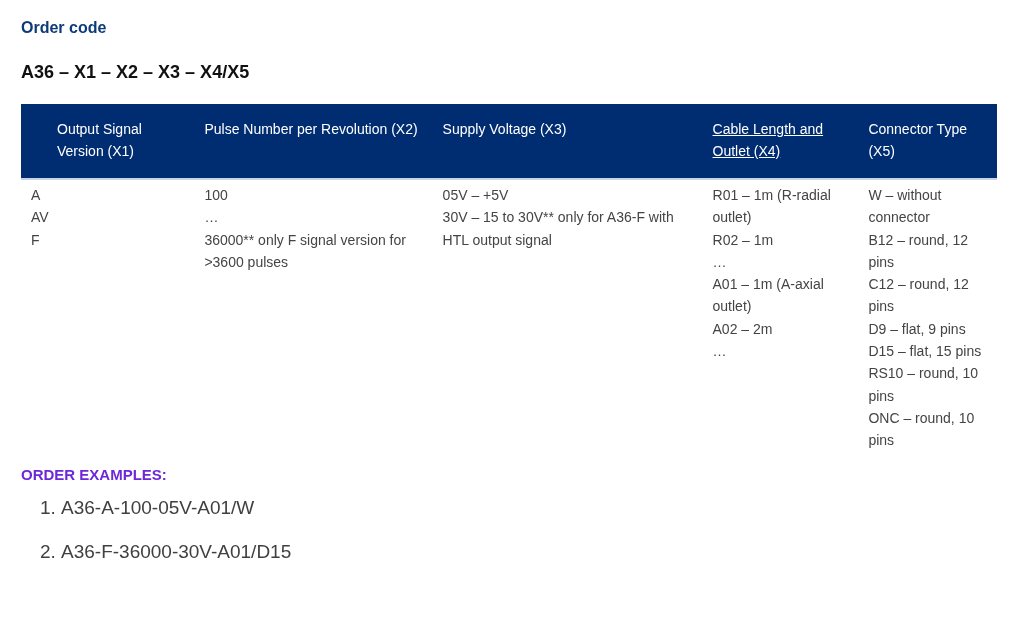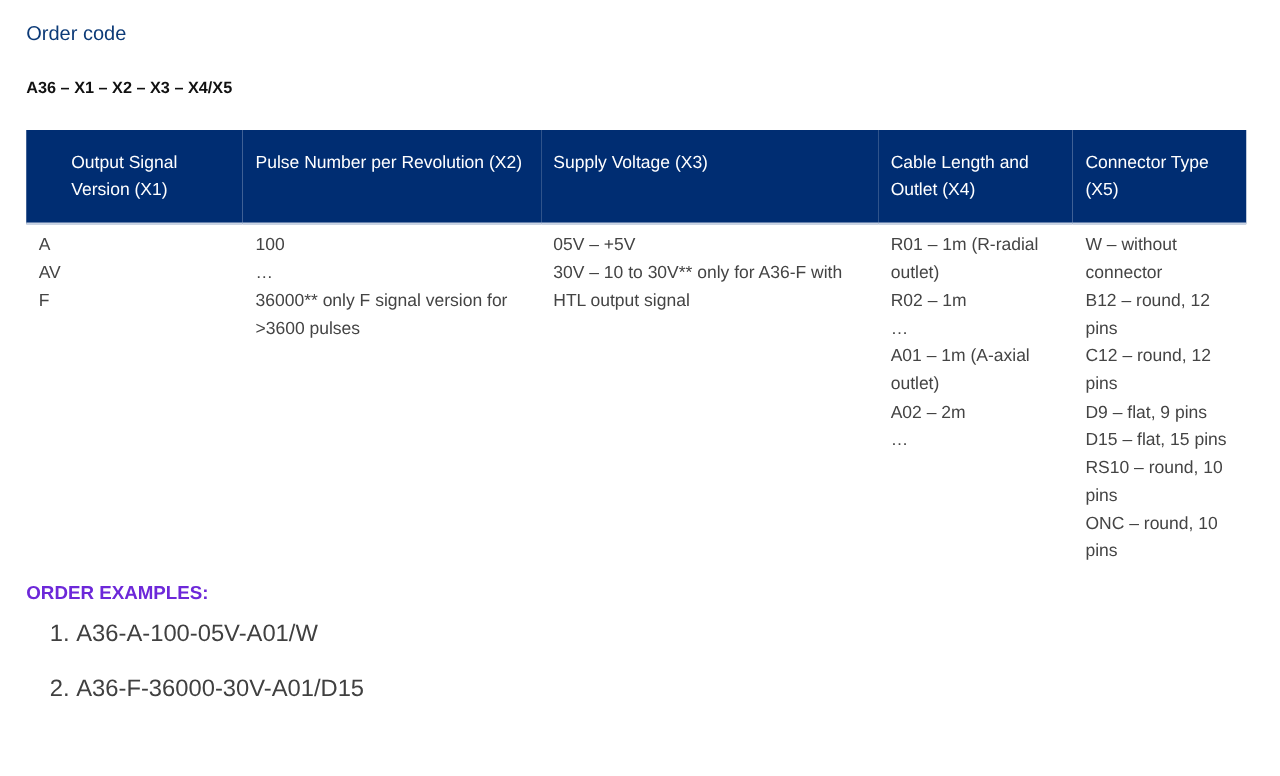--- a/index.html
+++ b/index.html
@@ -1,27 +1,27 @@
 <!DOCTYPE html>
 <html><head>
 <meta charset="utf-8">
 <style>
   html, body { margin: 0; padding: 0; background: #ffffff; }
   body { width: 1024px; height: 621px; overflow: hidden; font-family: "Liberation Sans", sans-serif; color: #2b2b2b; position: relative; }
-  .heading { position: absolute; left: 21px; top: 19px; font-size: 16px; font-weight: normal; color: #0d3b78; }
-  .code { position: absolute; left: 21px; top: 62px; font-size: 13px; font-weight: bold; color: #111; }
+  .heading { position: absolute; left: 21px; top: 19px; font-size: 16px; font-weight: bold; color: #0d3b78; }
+  .code { position: absolute; left: 21px; top: 62px; font-size: 18px; font-weight: bold; color: #111; }
   table { position: absolute; left: 21px; top: 104px; width: 976px; border-collapse: collapse; font-size: 14px; }
   thead tr { background: #002d72; color: #ffffff; }
   th { text-align: left; font-weight: normal; vertical-align: top; padding: 14px 10px 16px 10px; line-height: 22px; height: 42px; }
   td { vertical-align: top; padding: 4px 10px 8px 10px; line-height: 22.3px; color: #444; }
   tbody { border-top: 2px solid #c9d3e3; }
   .col1 { width: 131px; padding-left: 36px; }
   .col2 { width: 225px; }
   .col3 { width: 259px; }
-  .col4 { width: 140px; }
+  .col4 { width: 140px; text-decoration: underline; }
   .col5 { width: 121px; }
   .line { display: block; }
   .ex-title { position: absolute; left: 21px; top: 466px; font-size: 15px; font-weight: bold; color: #6d28d9; }
   ol { position: absolute; left: 21px; top: 498px; margin: 0; padding-left: 40px; font-size: 19px; color: #404040; }
   ol li { margin-bottom: 24px; line-height: 20px; }
 </style>
 </head>
 <body>
 
 <div class="heading">Order code</div>
@@ -44,21 +44,21 @@
         <span class="line">AV</span>
         <span class="line">F</span>
       </td>
       <td>
         <span class="line">100</span>
         <span class="line">…</span>
         <span class="line">36000** only F signal version for &gt;3600 pulses</span>
       </td>
       <td>
         <span class="line">05V – +5V</span>
-        <span class="line">30V – 10 to 30V** only for A36-F with HTL output signal</span>
+        <span class="line">30V – 15 to 30V** only for A36-F with HTL output signal</span>
       </td>
       <td>
         <span class="line">R01 – 1m (R-radial outlet)</span>
         <span class="line">R02 – 1m</span>
         <span class="line">…</span>
         <span class="line">A01 – 1m (A-axial outlet)</span>
         <span class="line">A02 – 2m</span>
         <span class="line">…</span>
       </td>
       <td>

